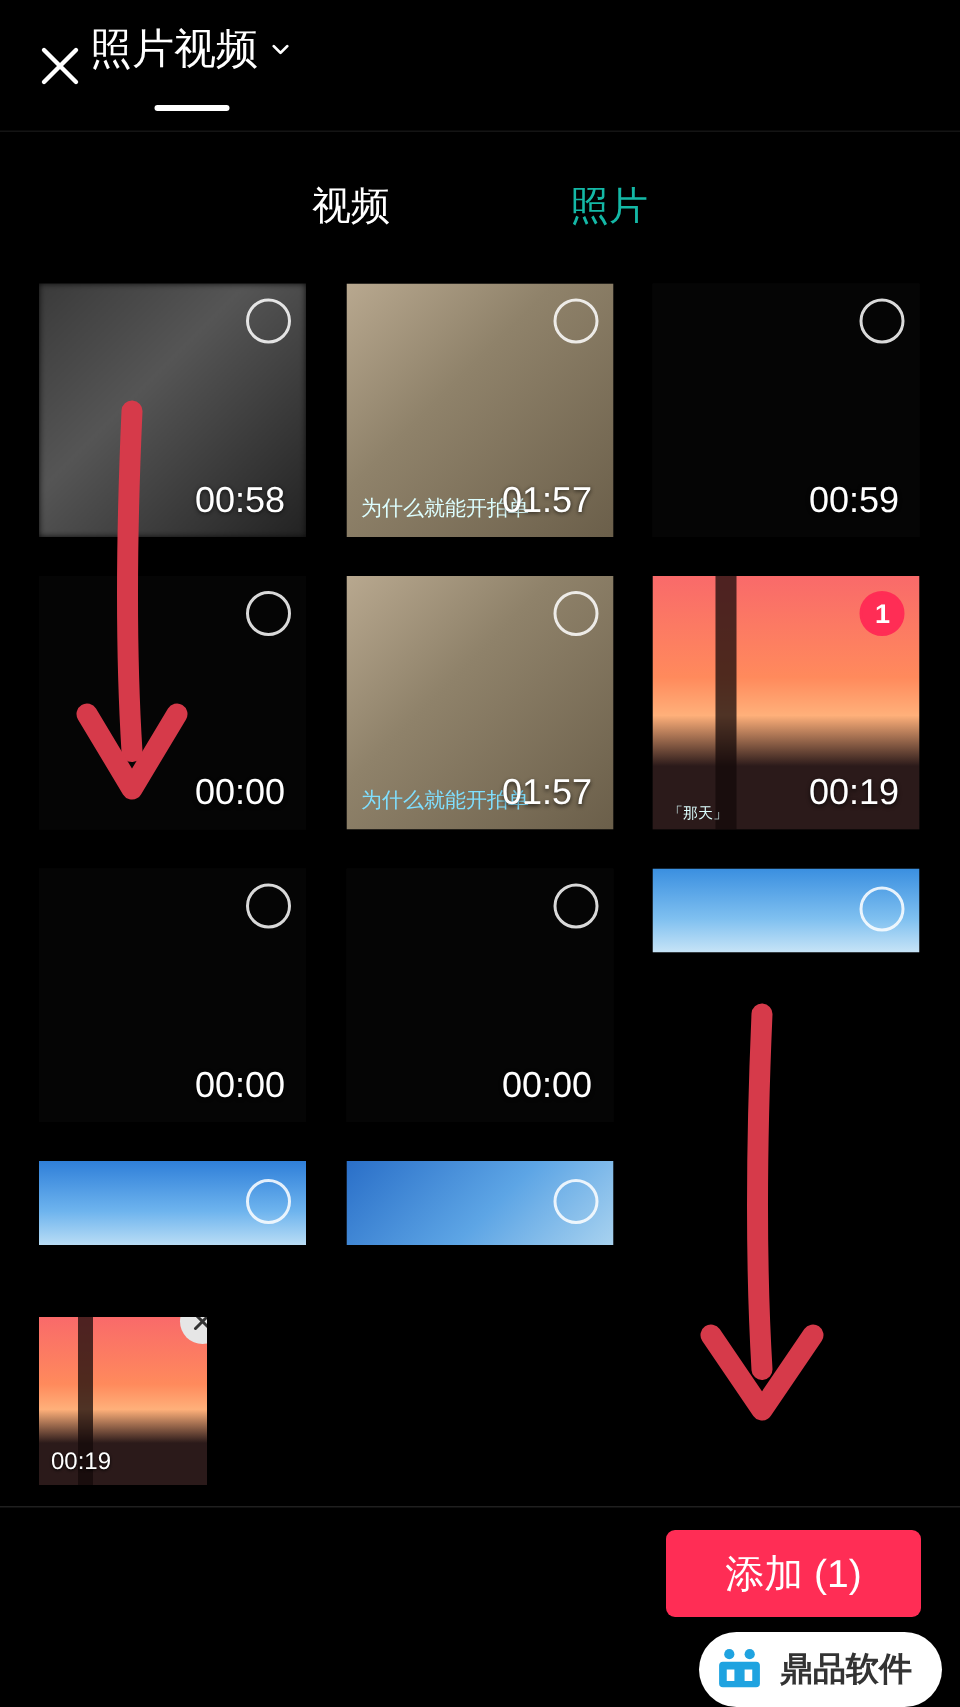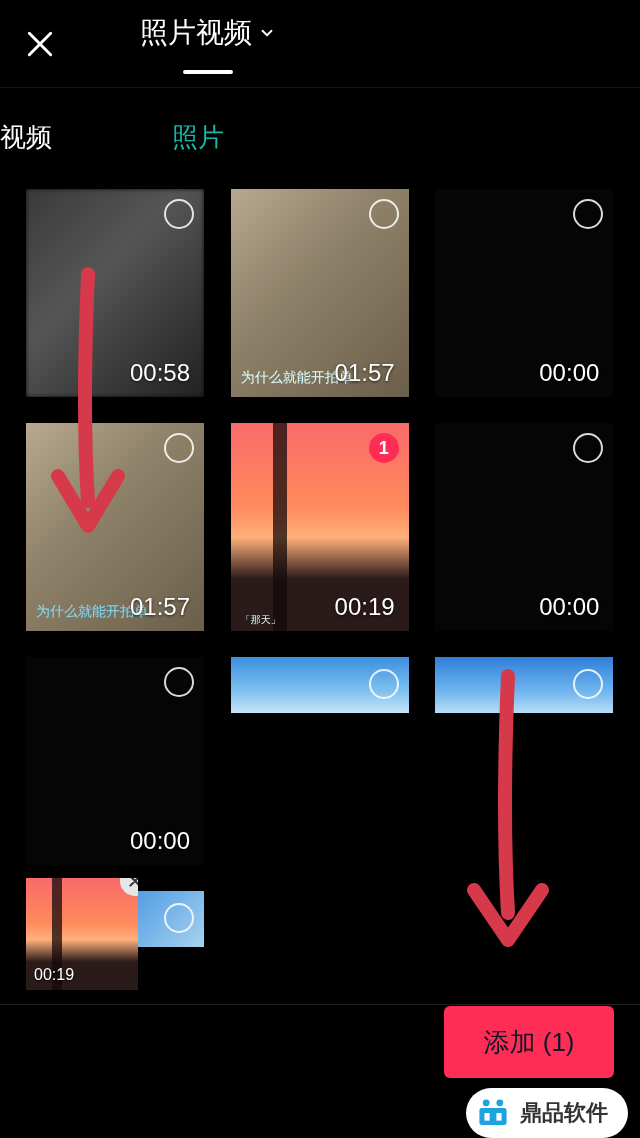--- a/index.html
+++ b/index.html
@@ -24,21 +24,20 @@
     height: 40px;
     display: flex;
     align-items: center;
     justify-content: center;
     cursor: pointer;
   }
   .close-btn svg { width: 32px; height: 32px; }
   .header-tabs {
     display: flex;
     gap: 60px;
-    margin-left: 80px;
   }
   .header-tab {
     font-size: 28px;
     font-weight: 500;
     color: #fff;
     display: flex;
     align-items: center;
     gap: 6px;
     padding-bottom: 22px;
     position: relative;
@@ -51,39 +50,40 @@
     left: 50%;
     transform: translateX(-50%);
     width: 50px;
     height: 4px;
     background: #fff;
     border-radius: 2px;
   }
   .header-tab.inactive { color: #bbb; }
   .subtabs {
     display: flex;
+    justify-content: center;
     gap: 120px;
     padding: 32px 0 24px;
   }
   .subtab {
     font-size: 26px;
     color: #fff;
     cursor: pointer;
   }
   .subtab.inactive { color: #14b8a6; }
   .grid {
     display: grid;
     grid-template-columns: repeat(3, 1fr);
     gap: 26px;
     padding: 10px 26px 0;
   }
   .thumb {
     position: relative;
     width: 178px;
-    height: 208px;
+    height: 169px;
     background: #0a0a0a;
     overflow: hidden;
     cursor: pointer;
   }
   .thumb.row4 { height: 56px; }
   .checkcircle {
     position: absolute;
     top: 10px;
     right: 10px;
     width: 30px;
@@ -165,28 +165,28 @@
     font-size:16px; color:#fff; text-shadow:0 1px 2px #000;
   }
   .divider {
     position:absolute; left:0; right:0; top:1004px; height:1px; background: rgba(255,255,255,0.12);
   }
   .add-btn {
     position: absolute;
     right: 26px;
     bottom: 60px;
     width: 170px;
-    height: 72px;
+    height: 58px;
     background: #ff2d55;
     border-radius: 6px;
     display: flex;
     align-items: center;
     justify-content: center;
     font-size: 26px;
-    color: #0f172a;
+    color: #ffffff;
     cursor: pointer;
   }
 
   .arrow1 {
     position: absolute; left: 48px; top: 266px; z-index: 50;
   }
   .arrow2 {
     position: absolute; left: 458px; top: 668px; z-index: 50;
   }
   .arrow1 svg, .arrow2 svg { overflow: visible; }
@@ -237,20 +237,25 @@
   <div class="thumb">
     <div class="bg bg-blur"></div>
     <div class="checkcircle"></div>
     <div class="duration">00:58</div>
   </div>
   <div class="thumb">
     <div class="bg bg-rock"></div>
     <div class="checkcircle"></div>
     <div class="caption">为什么就能开拍单</div>
     <div class="duration">01:57</div>
+  </div>
+  <div class="thumb">
+    <div class="bg bg-black"></div>
+    <div class="checkcircle"></div>
+    <div class="duration">00:59</div>
   </div>
 
   <div class="thumb">
     <div class="bg bg-black"></div>
     <div class="checkcircle"></div>
     <div class="duration">00:00</div>
   </div>
   <div class="thumb">
     <div class="bg bg-rock"></div>
     <div class="checkcircle"></div>

